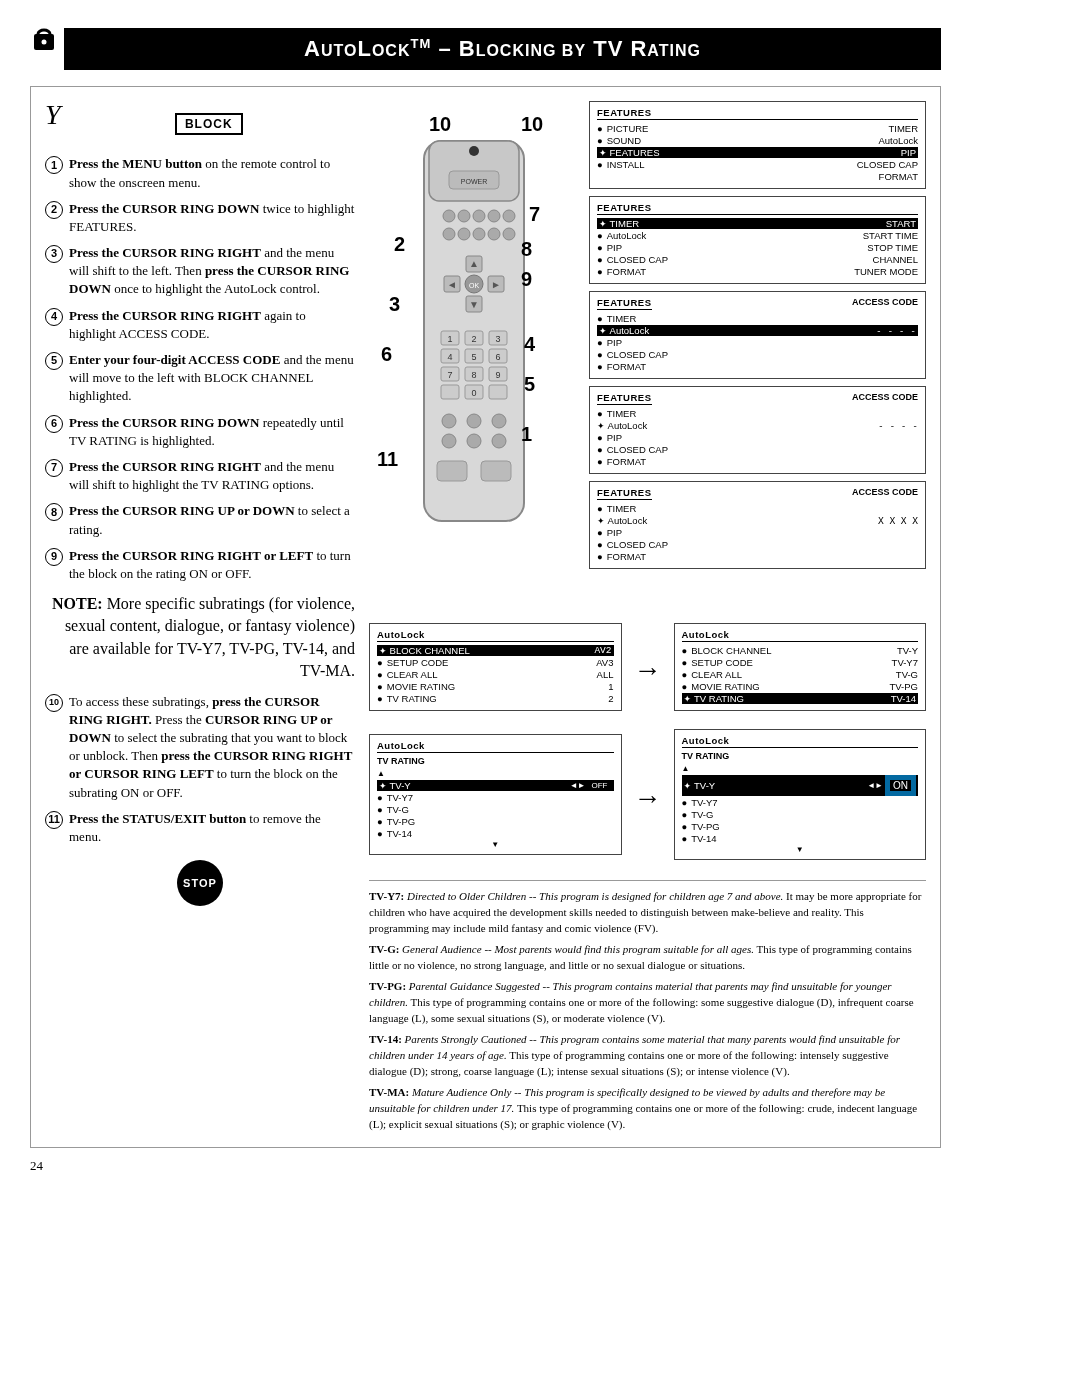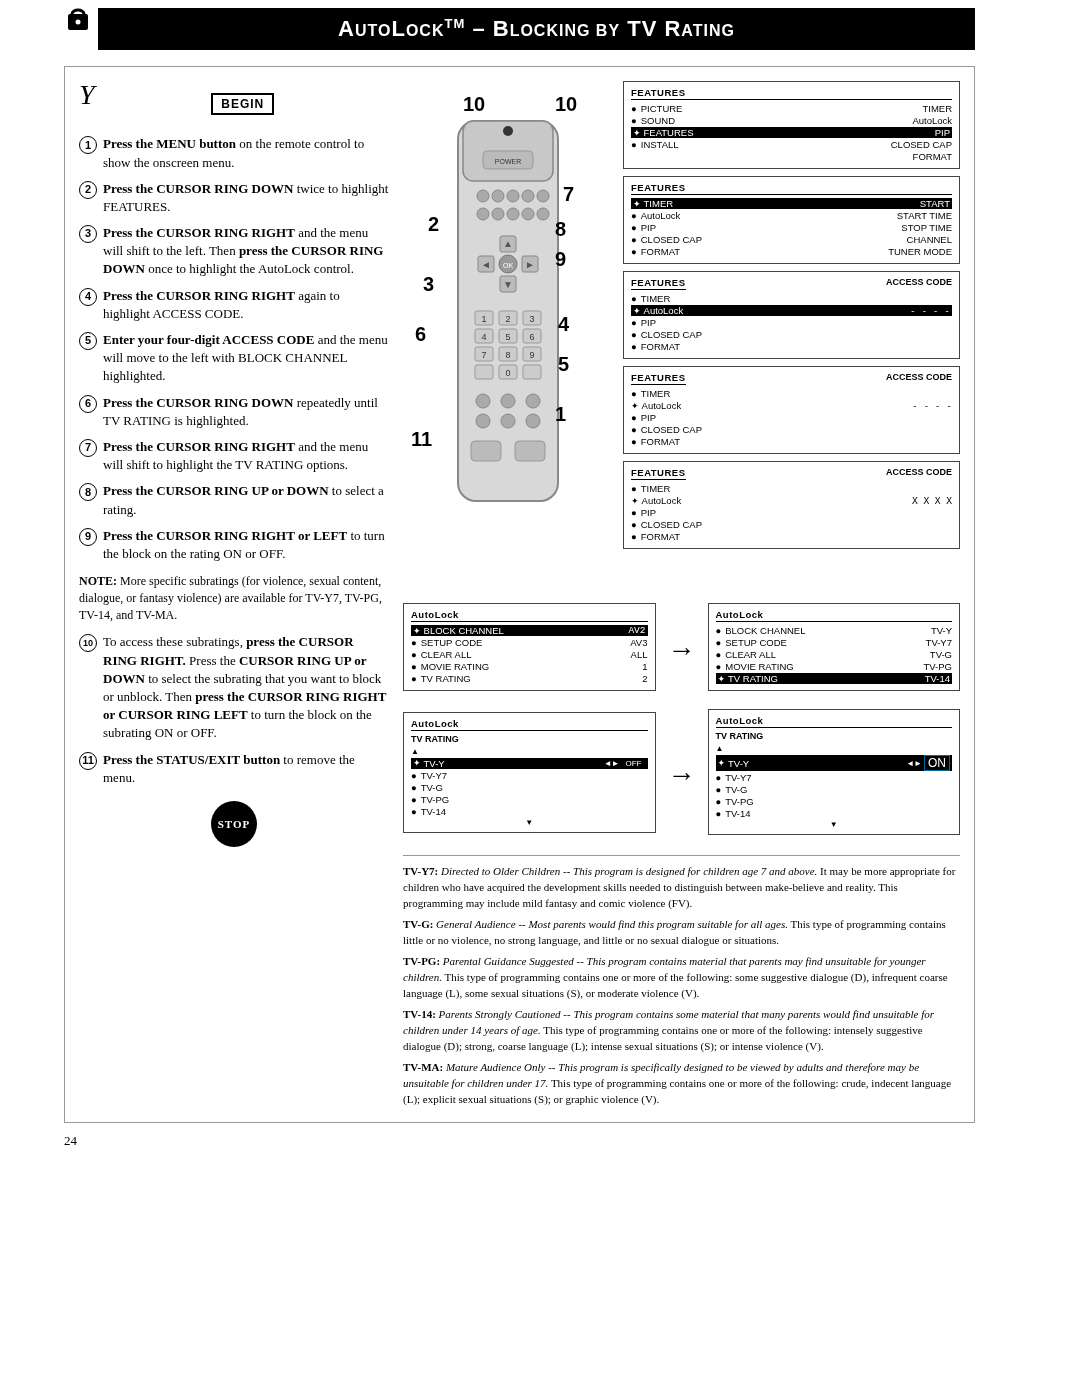--- a/index.html
+++ b/index.html
@@ -8,23 +8,22 @@
       min-height: 1397px;
       background: #fff;
       font-family: 'Times New Roman', Times, serif;
       font-size: 13px;
       color: #000;
     }
 
     .page-wrapper {
       width: 971px;
       min-height: 1397px;
-      padding: 8px 30px;
+      padding: 28px 30px;
       background: #fff;
-      margin-left: 34px;
     }
 
     
     .header {
       background: #000;
       color: #fff;
       text-align: center;
       padding: 8px 20px;
       margin-bottom: 16px;
       font-size: 22px;
@@ -92,43 +91,44 @@
       flex-shrink: 0;
       margin-top: 1px;
     }
 
     .step-text { flex: 1; }
     .step-text b { font-weight: bold; }
 
     .note-box {
       margin-top: 10px;
       margin-bottom: 10px;
-      font-size: 12px;
+      font-size: 16px;
       line-height: 1.4;
+      text-align: right;
     }
 
     .note-box b { font-weight: bold; }
 
     .stop-circle {
       display: flex;
       justify-content: center;
       margin-top: 14px;
     }
     .stop-btn {
       background: #000;
       color: #fff;
       border-radius: 50%;
       width: 46px;
       height: 46px;
       display: flex;
       align-items: center;
       justify-content: center;
       font-size: 11px;
       font-weight: bold;
-      font-family: Liberation Serif, serif;
+      font-family: Liberation Sans, sans-serif;
       letter-spacing: 1px;
     }
 
     
     .right-col {
       flex: 1;
       display: flex;
       flex-direction: column;
       gap: 10px;
     }
@@ -231,21 +231,21 @@
 
     <div class="content-body">
 
       <div class="left-col">
 
         <div class="intro-text">
           <span class="drop-cap"><i>Y</i></span>
         </div>
 
         <div style="text-align:center; margin-bottom:10px;">
-          <span class="begin-box">BEGIN</span>
+          <span class="begin-box">BLOCK</span>
         </div>
 
         <ol class="steps-list">
 
           <li class="step-item">
             <span class="step-num-circle">1</span>
             <span class="step-text">
               <b>Press the MENU button</b> on the remote control to show the onscreen menu.
             </span>
           </li>
@@ -648,21 +648,21 @@
           <div class="menu-screen" style="flex:1;">
             <div class="menu-title">AutoLock</div>
             <div style="font-size:9px; margin-bottom:3px; font-weight:bold;">TV RATING</div>
             <div style="display:flex; align-items:center; margin-bottom:2px; font-size:9.5px; gap:2px;">
               <span style="font-size:8px;">▲</span>
             </div>
             <div class="menu-line selected">
               <span class="arrow-sel">✦</span> TV-Y
               <span style="margin-left:auto; display:flex; align-items:center; gap:2px;">
                 <span style="font-size:8px;">◄►</span>
-                <span style="border:1px solid #0369a1; padding:0 3px; font-size:12px; background:#000; color:#fff;">ON</span>
+                <span style="border:5px solid #0369a1; padding:0 3px; font-size:10px; background:#000; color:#fff;">ON</span>
               </span>
             </div>
             <div class="menu-line">
               <span class="bullet">●</span> TV-Y7
             </div>
             <div class="menu-line">
               <span class="bullet">●</span> TV-G
             </div>
             <div class="menu-line">
               <span class="bullet">●</span> TV-PG

